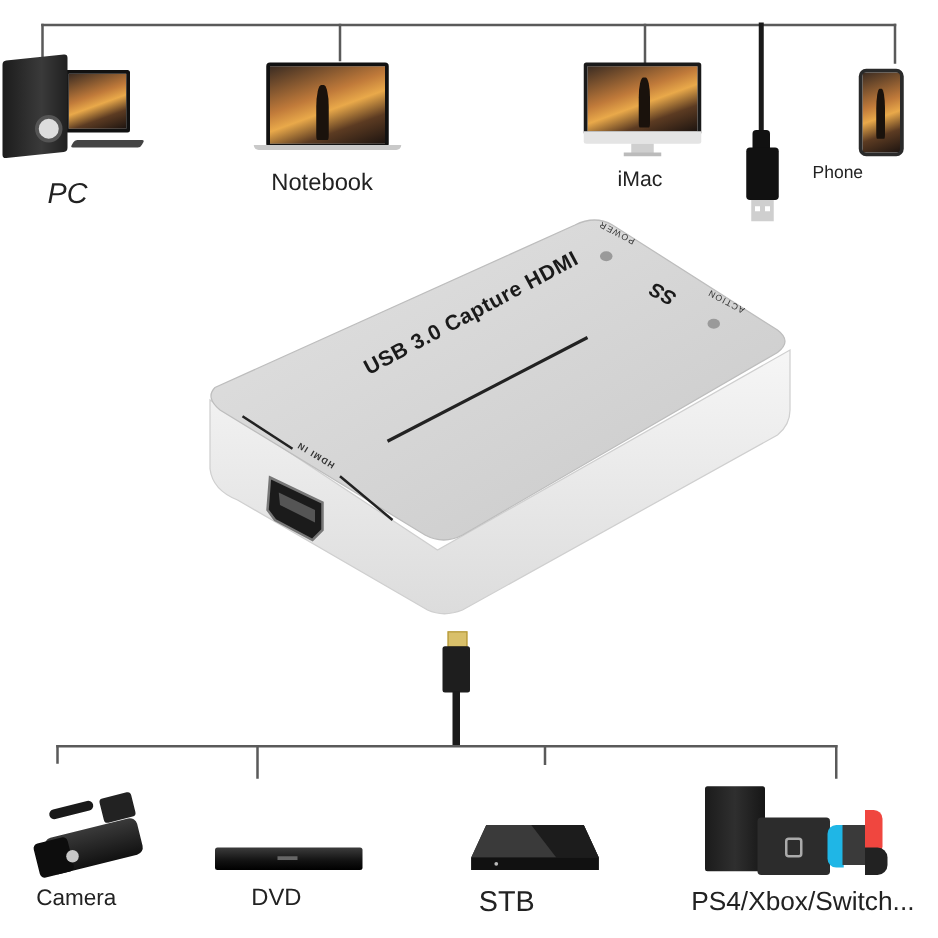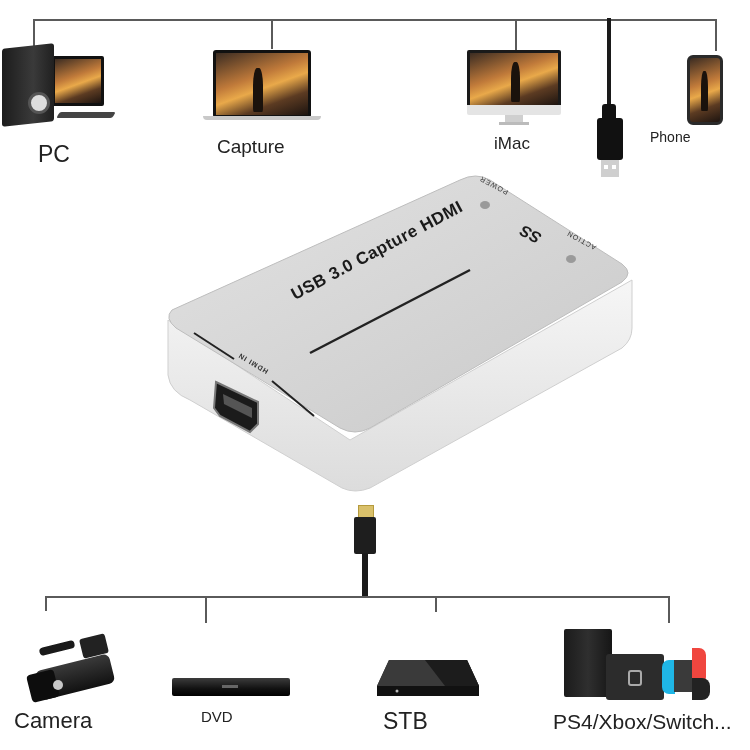--- a/index.html
+++ b/index.html
@@ -33,30 +33,30 @@
 </div>
 
 <div class="abs" style="left:0; top:40px; width:120px; height:90px;">
   <div class="abs" style="left:0; top:0; width:120px; height:90px;">
     <div class="abs screen" style="left:52px; top:16px; width:46px; height:44px; border:3px solid #111; border-radius:2px;"></div>
     <div class="abs" style="left:2px; top:6px; width:52px; height:78px; background:linear-gradient(90deg,#1c1c1c,#3a3a3a 60%,#202020); border-radius:3px; transform:skewY(-6deg);"></div>
     <div class="abs" style="left:28px; top:52px; width:16px; height:16px; border-radius:50%; background:#ddd; border:3px solid #555;"></div>
     <div class="abs" style="left:58px; top:72px; width:56px; height:6px; background:#444; border-radius:2px; transform:skewX(-30deg);"></div>
   </div>
 </div>
-<div class="label" style="left:38px; top:141px; font-size:23px;">PC</div>
+<div class="label" style="left:38px; top:141px; font-size:23px;font-style:italic;">PC</div>
 
 <div class="abs" style="left:203px; top:50px; width:118px; height:72px;">
   <div class="abs" style="left:0; top:0; width:118px; height:72px;">
     <div class="abs screen" style="left:10px; top:0; width:92px; height:62px; border:3px solid #111; border-radius:3px;"></div>
     <div class="silhouette" style="left:50px; top:18px; width:10px; height:44px;"></div>
     <div class="abs" style="left:0; top:66px; width:118px; height:4px; background:#c9c9c9; border-radius:0 0 6px 6px;"></div>
   </div>
 </div>
-<div class="label" style="left:217px; top:136px; font-size:19px;">Capture</div>
+<div class="label" style="left:217px; top:136px; font-size:19px;">Notebook</div>
 
 <div class="abs" style="left:467px; top:50px; width:94px; height:76px;">
   <div class="abs" style="left:0; top:0; width:94px; height:76px;">
     <div class="abs screen" style="left:0; top:0; width:88px; height:52px; border:3px solid #1a1a1a; border-radius:2px;"></div>
     <div class="silhouette" style="left:44px; top:12px; width:9px; height:40px;"></div>
     <div class="abs" style="left:0; top:55px; width:94px; height:10px; background:#e4e4e4; border-radius:0 0 2px 2px;"></div>
     <div class="abs" style="left:38px; top:65px; width:18px; height:8px; background:#cfcfcf;"></div>
     <div class="abs" style="left:32px; top:72px; width:30px; height:3px; background:#bbb;"></div>
   </div>
 </div>
@@ -121,28 +121,28 @@
 
 <div class="abs" style="left:25px; top:628px; width:100px; height:76px;">
   <div class="abs" style="left:0; top:0; width:100px; height:76px;">
     <div class="abs" style="left:12px; top:34px; width:76px; height:30px; background:linear-gradient(180deg,#3a3a3a,#111); border-radius:6px; transform:rotate(-14deg);"></div>
     <div class="abs" style="left:4px; top:44px; width:28px; height:28px; background:#0d0d0d; border-radius:4px; transform:rotate(-14deg);"></div>
     <div class="abs" style="left:28px; top:52px; width:10px; height:10px; background:#c8c8c8; border-radius:50%;"></div>
     <div class="abs" style="left:56px; top:8px; width:26px; height:20px; background:#222; border-radius:3px; transform:rotate(-14deg);"></div>
     <div class="abs" style="left:14px; top:16px; width:36px; height:8px; background:#1a1a1a; border-radius:4px; transform:rotate(-14deg);"></div>
   </div>
 </div>
-<div class="label" style="left:14px; top:708px; font-size:22px;">Camera</div>
+<div class="label" style="left:29px; top:708px; font-size:18px;">Camera</div>
 
 <div class="abs" style="left:172px; top:678px; width:118px; height:20px;">
   <div class="abs" style="left:0; top:0; width:118px; height:18px; background:linear-gradient(180deg,#3c3c3c 0%,#111 60%,#000 100%); border-radius:2px;">
     <div class="abs" style="left:50px; top:7px; width:16px; height:3px; background:#666;"></div>
   </div>
 </div>
-<div class="label" style="left:201px; top:708px; font-size:15px;text-align:right;">DVD</div>
+<div class="label" style="left:201px; top:708px; font-size:19px;text-align:right;">DVD</div>
 
 <div class="abs" style="left:375px; top:656px; width:106px; height:44px;">
   <svg width="106" height="44" viewBox="0 0 106 44">
     <path d="M14,4 L92,4 L104,30 L104,40 L2,40 L2,30 Z" fill="#2b2b2b"></path>
     <path d="M14,4 L92,4 L104,30 L2,30 Z" fill="#3a3a3a"></path>
     <path d="M50,4 L92,4 L104,30 L70,30 Z" fill="#1c1c1c"></path>
     <rect x="2" y="30" width="102" height="10" fill="#111"></rect>
     <circle cx="22" cy="35" r="1.5" fill="#bbb"></circle>
   </svg>
 </div>

